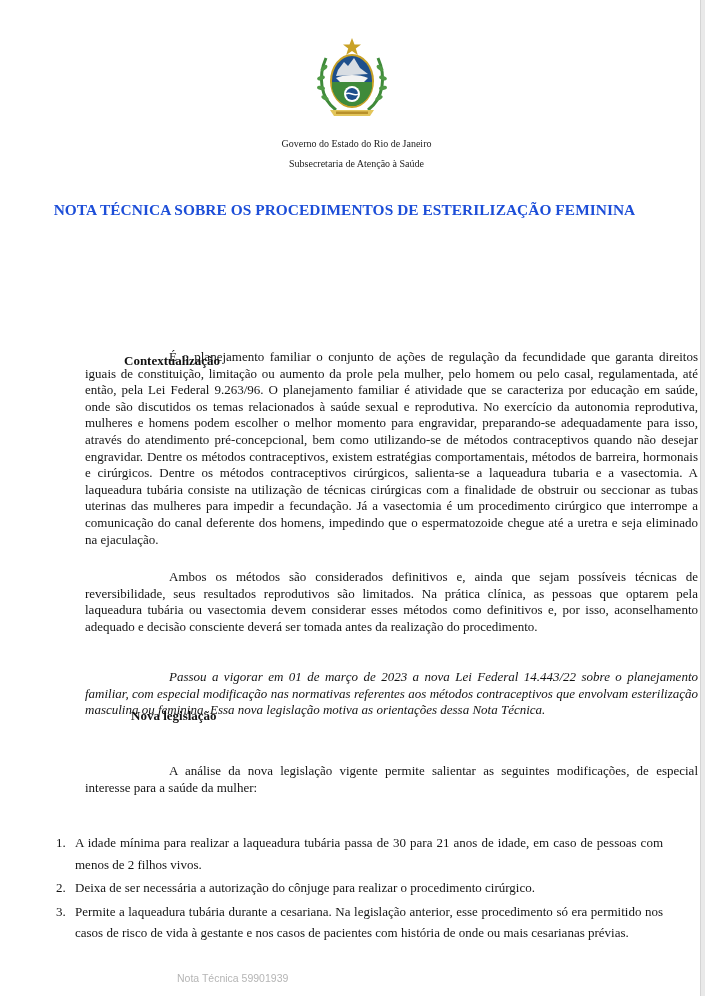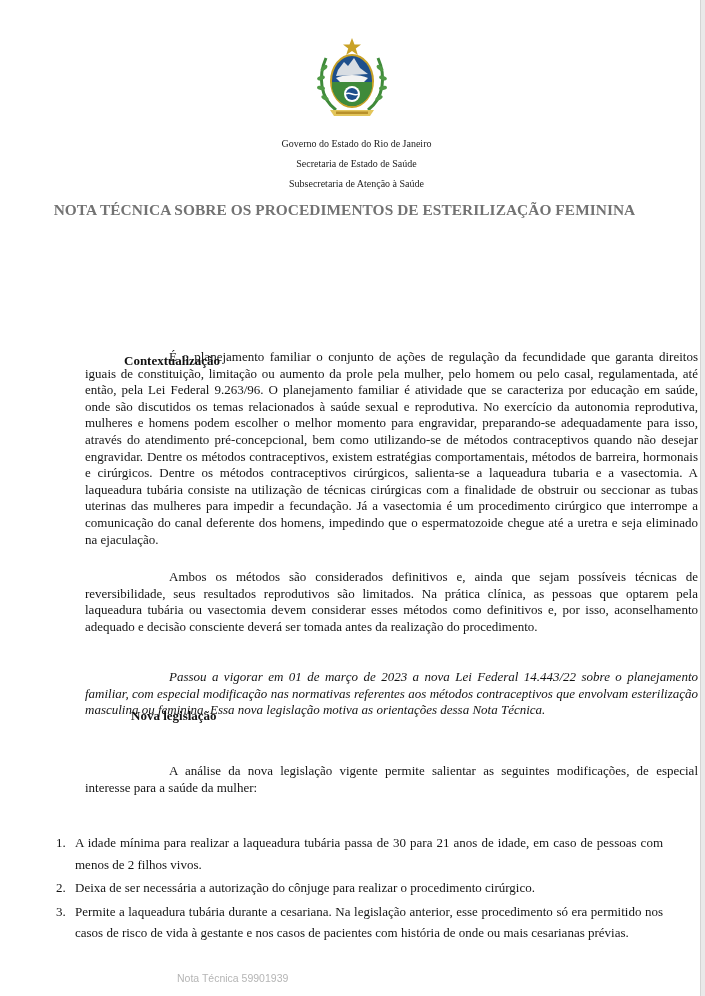--- a/index.html
+++ b/index.html
@@ -44,21 +44,21 @@
     }
     .header-lines div { height: 20px; margin-left: 13px; }
     .title {
       position: absolute;
       left: 0; top: 201px;
       width: 689px;
       text-align: center;
       font-weight: bold;
       font-size: 15.4px;
       letter-spacing: 0.05px;
-      color: #737373;
+      color: #1d4ed8;
     }
     .section-heading {
       position: absolute;
       font-weight: bold;
       font-size: 13px;
       margin-top: 43px;
     }
     .para {
       position: absolute;
       left: 47px;
@@ -133,21 +133,20 @@
       <circle cx="38" cy="58" r="6" fill="#1e4f8c"></circle>
       <path d="M32,58 C36,55 40,61 44,58" stroke="#ffffff" stroke-width="1.5" fill="none"></path>
 
       <path d="M16,74 L60,74 L56,80 L20,80 Z" fill="#e3c55a"></path>
       <rect x="22" y="75.5" width="32" height="2.5" fill="#b8902a"></rect>
     </svg>
   </div>
 
   <div class="header-lines">
     <div>Governo do Estado do Rio de Janeiro</div>
-    <div>Secretaria de Estado de Saúde</div>
     <div>Subsecretaria de Atenção à Saúde</div>
   </div>
 
   <div class="title">NOTA TÉCNICA SOBRE OS PROCEDIMENTOS DE ESTERILIZAÇÃO FEMININA</div>
 
   <div class="section-heading" style="left:124px; top:310px;">Contextualização</div>
 
   <p class="para" style="top:349px;"><span class="indent"></span><span>É o planejamento familiar o conjunto de ações de regulação da fecundidade que garanta direitos iguais de constituição, limitação ou aumento da prole pela mulher, pelo homem ou pelo casal, regulamentada, até então, pela Lei Federal 9.263/96. O planejamento familiar é atividade que se caracteriza por educação em saúde, onde são discutidos os temas relacionados à saúde sexual e reprodutiva. No exercício da autonomia reprodutiva, mulheres e homens podem escolher o melhor momento para engravidar, preparando-se adequadamente para isso, através do atendimento pré-concepcional, bem como utilizando-se de métodos contraceptivos quando não desejar engravidar. Dentre os métodos contraceptivos, existem estratégias comportamentais, métodos de barreira, hormonais e cirúrgicos. Dentre os métodos contraceptivos cirúrgicos, salienta-se a laqueadura tubaria e a vasectomia. A laqueadura tubária consiste na utilização de técnicas cirúrgicas com a finalidade de obstruir ou seccionar as tubas uterinas das mulheres para impedir a fecundação. Já a vasectomia é um procedimento cirúrgico que interrompe a comunicação do canal deferente dos homens, impedindo que o espermatozoide chegue até a uretra e seja eliminado na ejaculação.</span></p>
 
   <p class="para" style="top:569px;"><span class="indent"></span><span>Ambos os métodos são considerados definitivos e, ainda que sejam possíveis técnicas de reversibilidade, seus resultados reprodutivos são limitados. Na prática clínica, as pessoas que optarem pela laqueadura tubária ou vasectomia devem considerar esses métodos como definitivos e, por isso, aconselhamento adequado e decisão consciente deverá ser tomada antes da realização do procedimento.</span></p>

